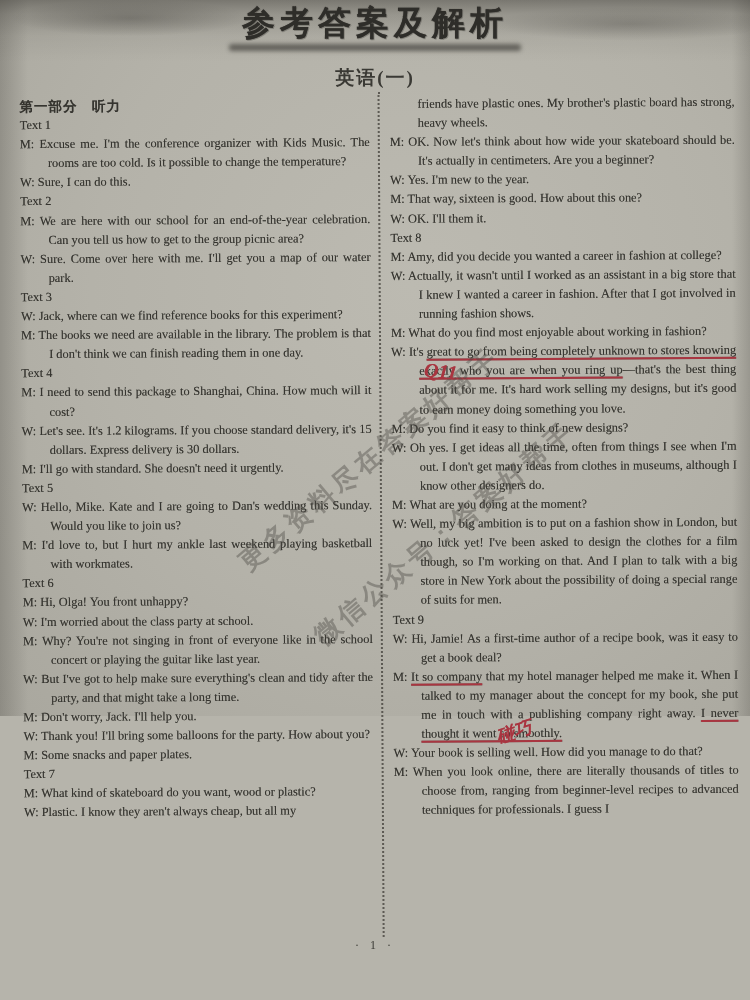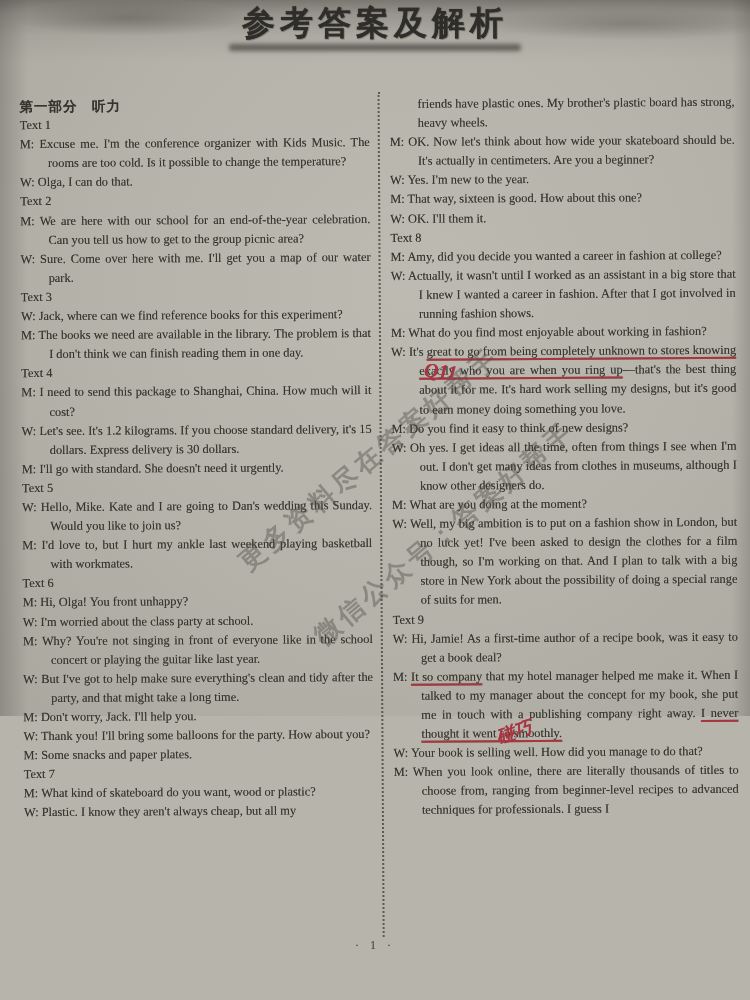--- a/index.html
+++ b/index.html
@@ -54,29 +54,30 @@
     text-align:center;font-size:12px;color:#3c3b36;letter-spacing:4px;}
 </style>
 </head>
 <body>
 
 <div class="page">
 
   <div class="page-header">
     <h1 class="doc-title">参考答案及解析</h1>
     <div class="title-smudge"></div>
+    <div class="doc-subtitle">英语(一)</div>
   </div>
 
   <div class="content">
     <div class="divider"></div>
     <div class="col col-left" id="col-left">
         <div class="section-header">第一部分　听力</div>
         <div class="text-label">Text 1</div>
         <div class="dialogue-line"><span class="speaker">M: </span><span class="body-text">Excuse me. I'm the conference organizer with Kids Music. The rooms are too cold. Is it possible to change the temperature?</span></div>
-        <div class="dialogue-line"><span class="speaker">W: </span><span class="body-text">Olga, I can do that.</span></div>
+        <div class="dialogue-line"><span class="speaker">W: </span><span class="body-text">Sure, I can do this.</span></div>
         <div class="text-label">Text 2</div>
         <div class="dialogue-line"><span class="speaker">M: </span><span class="body-text">We are here with our school for an end-of-the-year celebration. Can you tell us how to get to the group picnic area?</span></div>
         <div class="dialogue-line"><span class="speaker">W: </span><span class="body-text">Sure. Come over here with me. I'll get you a map of our water park.</span></div>
         <div class="text-label">Text 3</div>
         <div class="dialogue-line"><span class="speaker">W: </span><span class="body-text">Jack, where can we find reference books for this experiment?</span></div>
         <div class="dialogue-line"><span class="speaker">M: </span><span class="body-text">The books we need are available in the library. The problem is that I don't think we can finish reading them in one day.</span></div>
         <div class="text-label">Text 4</div>
         <div class="dialogue-line"><span class="speaker">M: </span><span class="body-text">I need to send this package to Shanghai, China. How much will it cost?</span></div>
         <div class="dialogue-line"><span class="speaker">W: </span><span class="body-text">Let's see. It's 1.2 kilograms. If you choose standard delivery, it's 15 dollars. Express delivery is 30 dollars.</span></div>
         <div class="dialogue-line"><span class="speaker">M: </span><span class="body-text">I'll go with standard. She doesn't need it urgently.</span></div>

